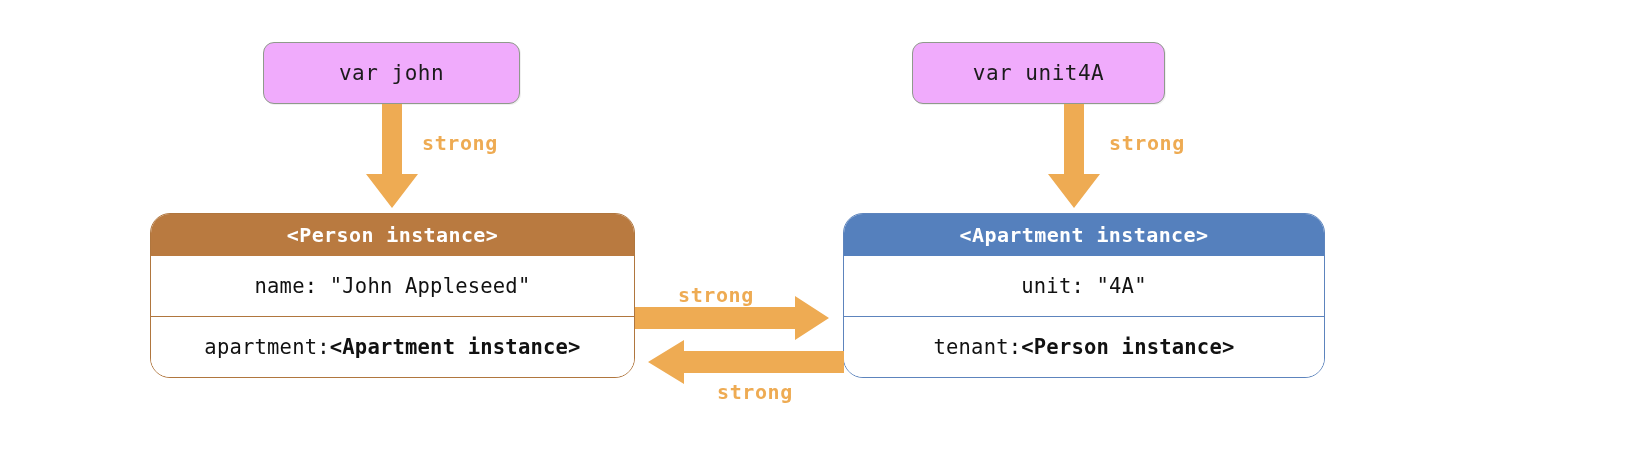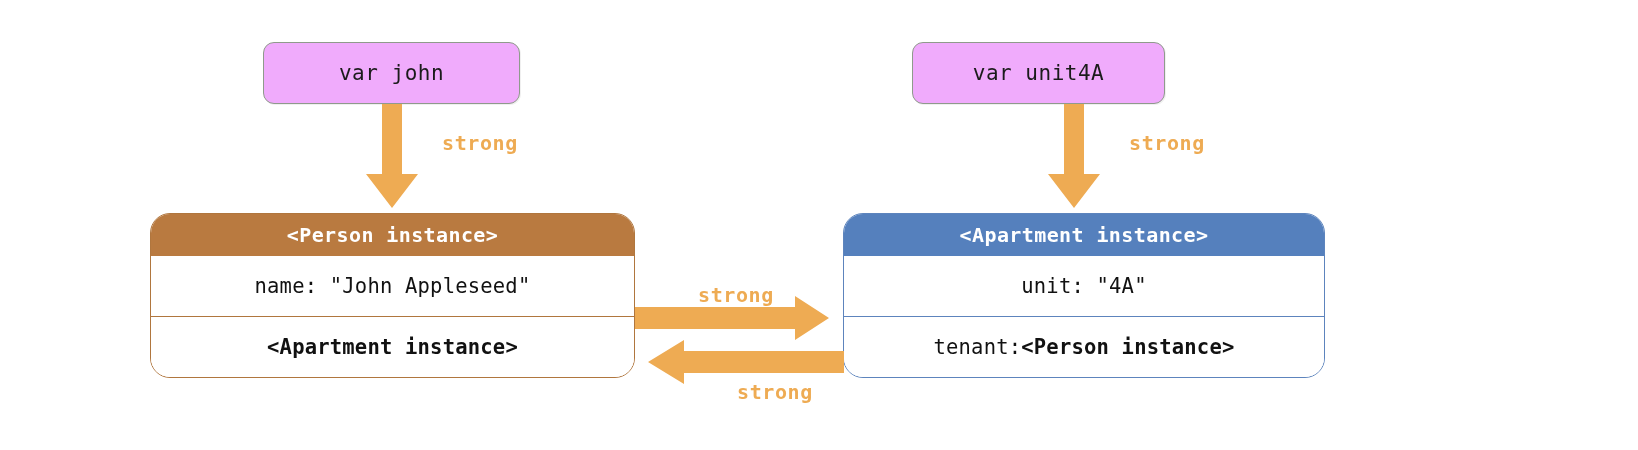--- a/index.html
+++ b/index.html
@@ -89,21 +89,20 @@
 
   
   .strong-label {
     position: absolute;
     color: #eeab53;
     font-family: "DejaVu Sans Mono", "Liberation Mono", monospace;
     font-weight: bold;
     font-size: 20px;
     letter-spacing: 0.6px;
     white-space: nowrap;
-    margin-left: 20px;
   }
 </style>
 </head>
 <body>
 
 <div id="canvas">
 
   <div class="var-box" style="left:263px; top:42px; width:257px; height:62px;">
     <span>var john</span>
   </div>
@@ -121,20 +120,21 @@
     <polygon class="arrow-shape" points="16,0 36,0 36,70 52,70 26,104 0,70 16,70"></polygon>
   </svg>
   <div class="strong-label" style="left:1109px; top:131px;">strong</div>
 
   <div class="inst-box person" style="left:150px; top:213px; width:485px; height:165px;">
     <div class="inst-header person">&lt;Person instance&gt;</div>
     <div class="inst-row person">
       <span>name: "John Appleseed"</span>
     </div>
     <div class="inst-row person">
+      <span>apartment: </span>
         <b>&lt;Apartment instance&gt;</b>
     </div>
   </div>
 
   <div class="inst-box apartment" style="left:843px; top:213px; width:482px; height:165px;">
     <div class="inst-header apartment">&lt;Apartment instance&gt;</div>
     <div class="inst-row apartment">
       <span>unit: "4A"</span>
     </div>
     <div class="inst-row apartment">

